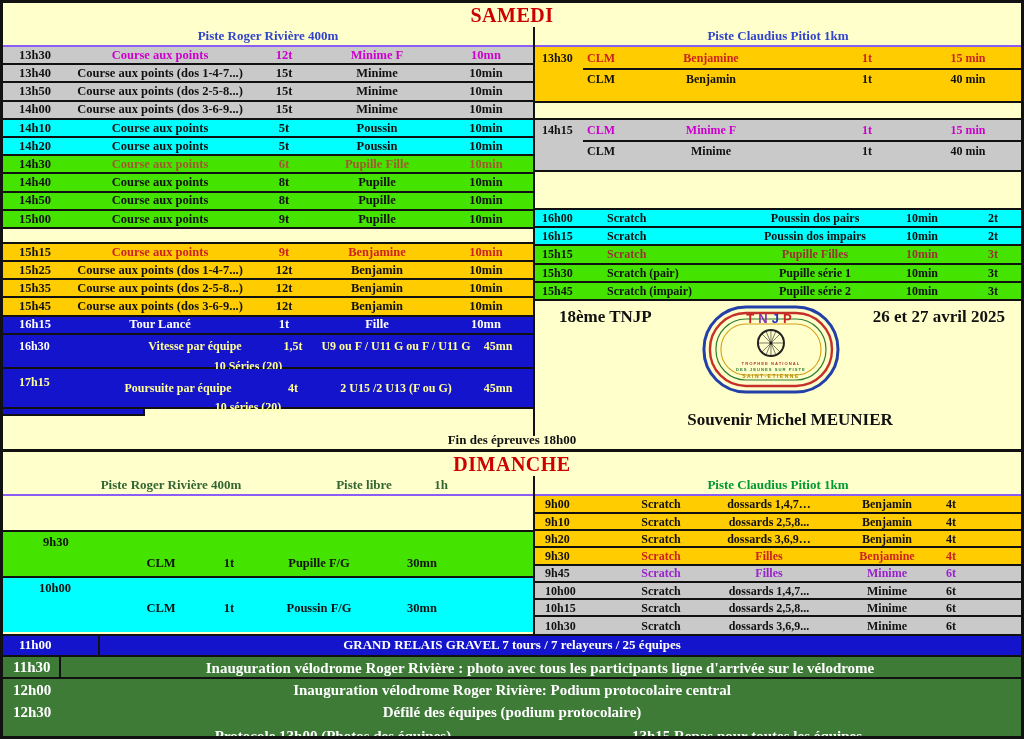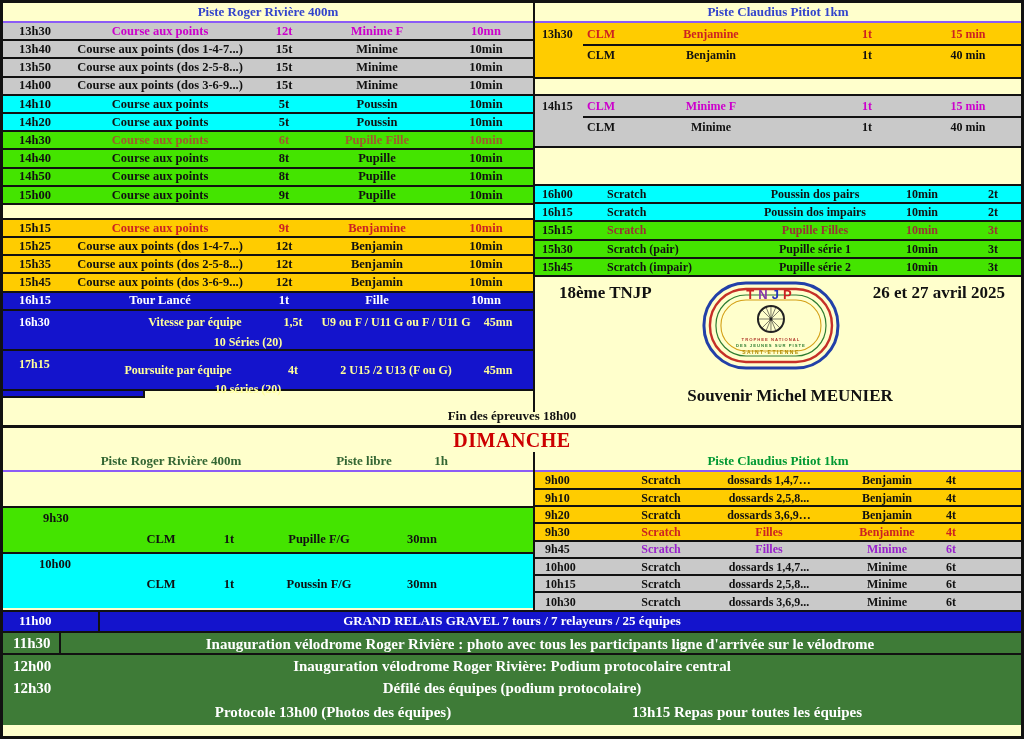--- a/index.html
+++ b/index.html
@@ -71,20 +71,21 @@
   .b-row .vline{position:absolute;left:56px;top:0;height:100%;border-left:2px solid #111;}
   .proto-row{position:relative;height:25px;font-size:15px;}
   .proto-row .c{position:absolute;top:50%;transform:translate(-50%,-50%);white-space:nowrap;}
 </style>
 </head>
 <body>
 
 <div class="page">
 
   <div>
+    <div class="day-title">SAMEDI</div>
     <div class="cols">
 
       <div class="col-left">
         <div class="col-header">Piste Roger Rivière 400m</div>
 
         <div class="grid-row bg-gray tc-mag">
           <span class="tk">13h30</span>
           <span>Course aux points</span>
           <span>12t</span>
           <span>Minime F</span>
@@ -186,21 +187,21 @@
         </div>
 
         <div class="grid-row bg-blue">
           <span>16h15</span>
           <span>Tour Lancé</span>
           <span>1t</span>
           <span>Fille</span>
           <span>10mn</span>
         </div>
 
-        <div class="blk bg-blue" style="height:40px">
+        <div class="blk bg-blue" style="height:34px">
           <span class="la" style="left:16px;top:4px;color:#FFFFFF">16h30</span>
           <span class="c tc-pale" style="left:192px;top:4px">Vitesse par équipe</span>
           <span class="c tc-pale" style="left:290px;top:4px">1,5t</span>
           <span class="c tc-pale" style="left:393px;top:4px">U9 ou F / U11 G ou F / U11 G</span>
           <span class="c tc-pale" style="left:495px;top:4px">45mn</span>
           <span class="c tc-pale" style="left:245px;top:24px">10 Séries (20)</span>
         </div>
 
         <div class="blk bg-blue" style="height:40px">
           <span class="la tc-pale" style="left:16px;top:6px">17h15</span>

